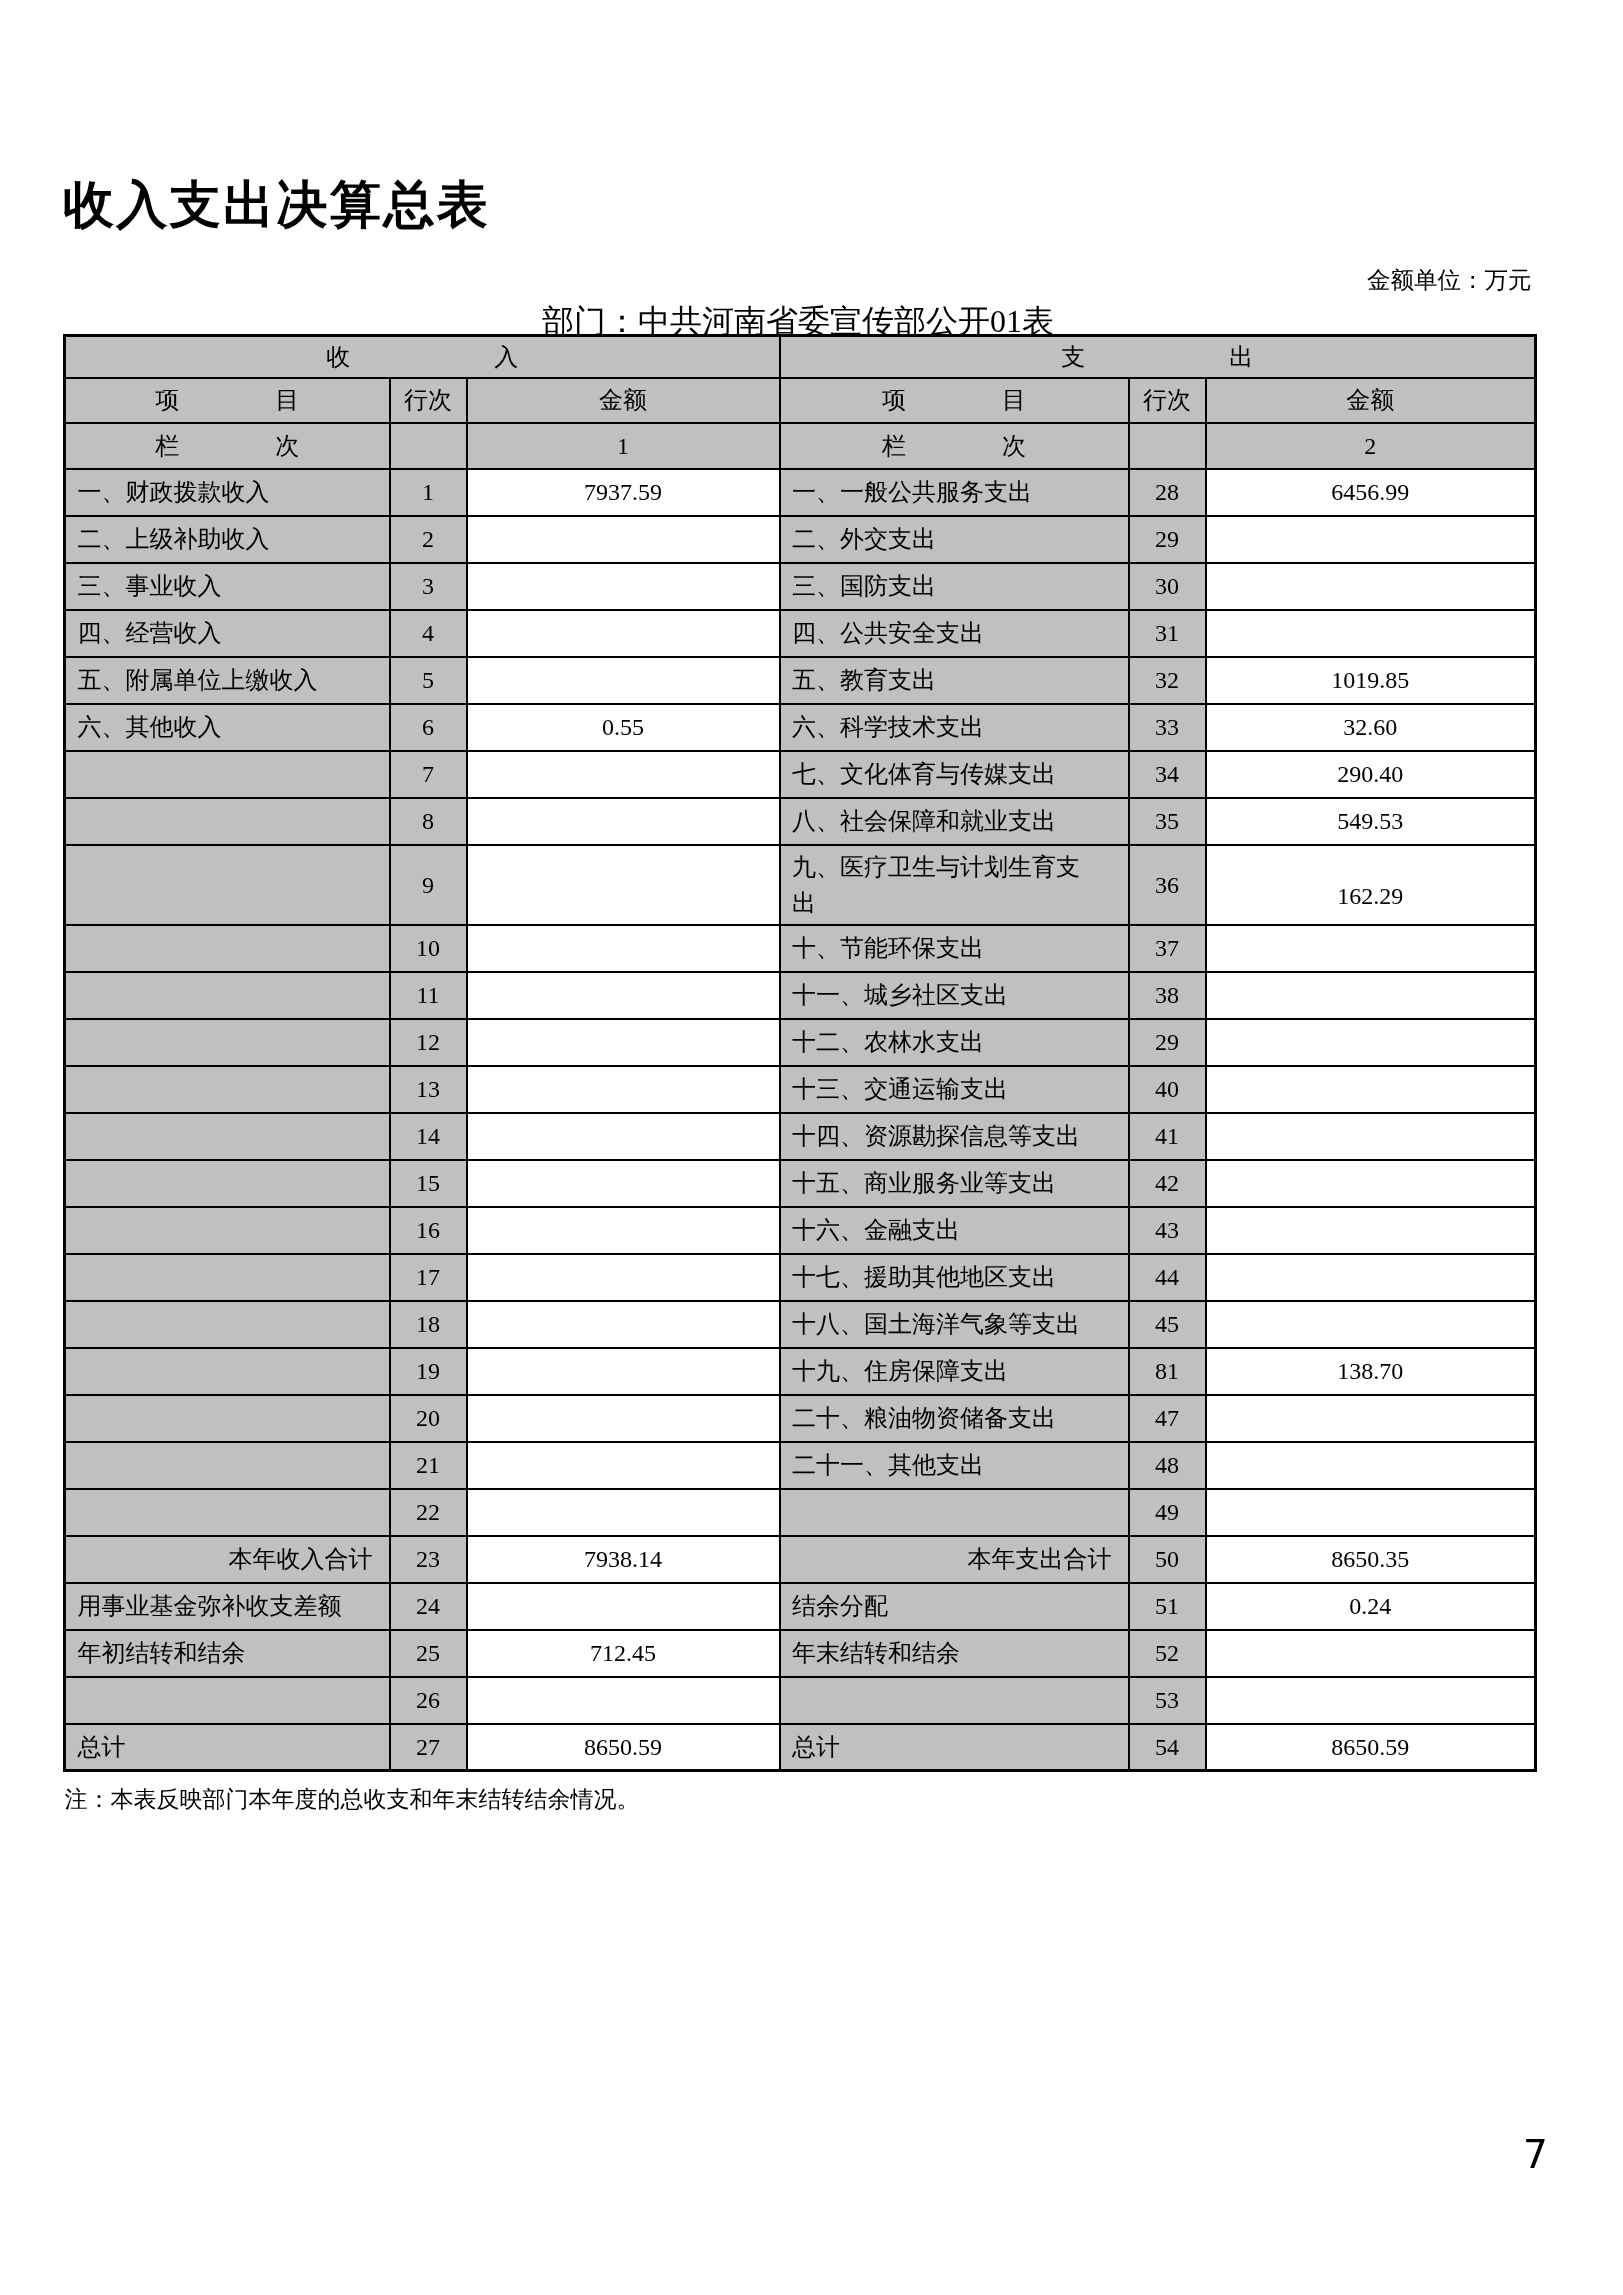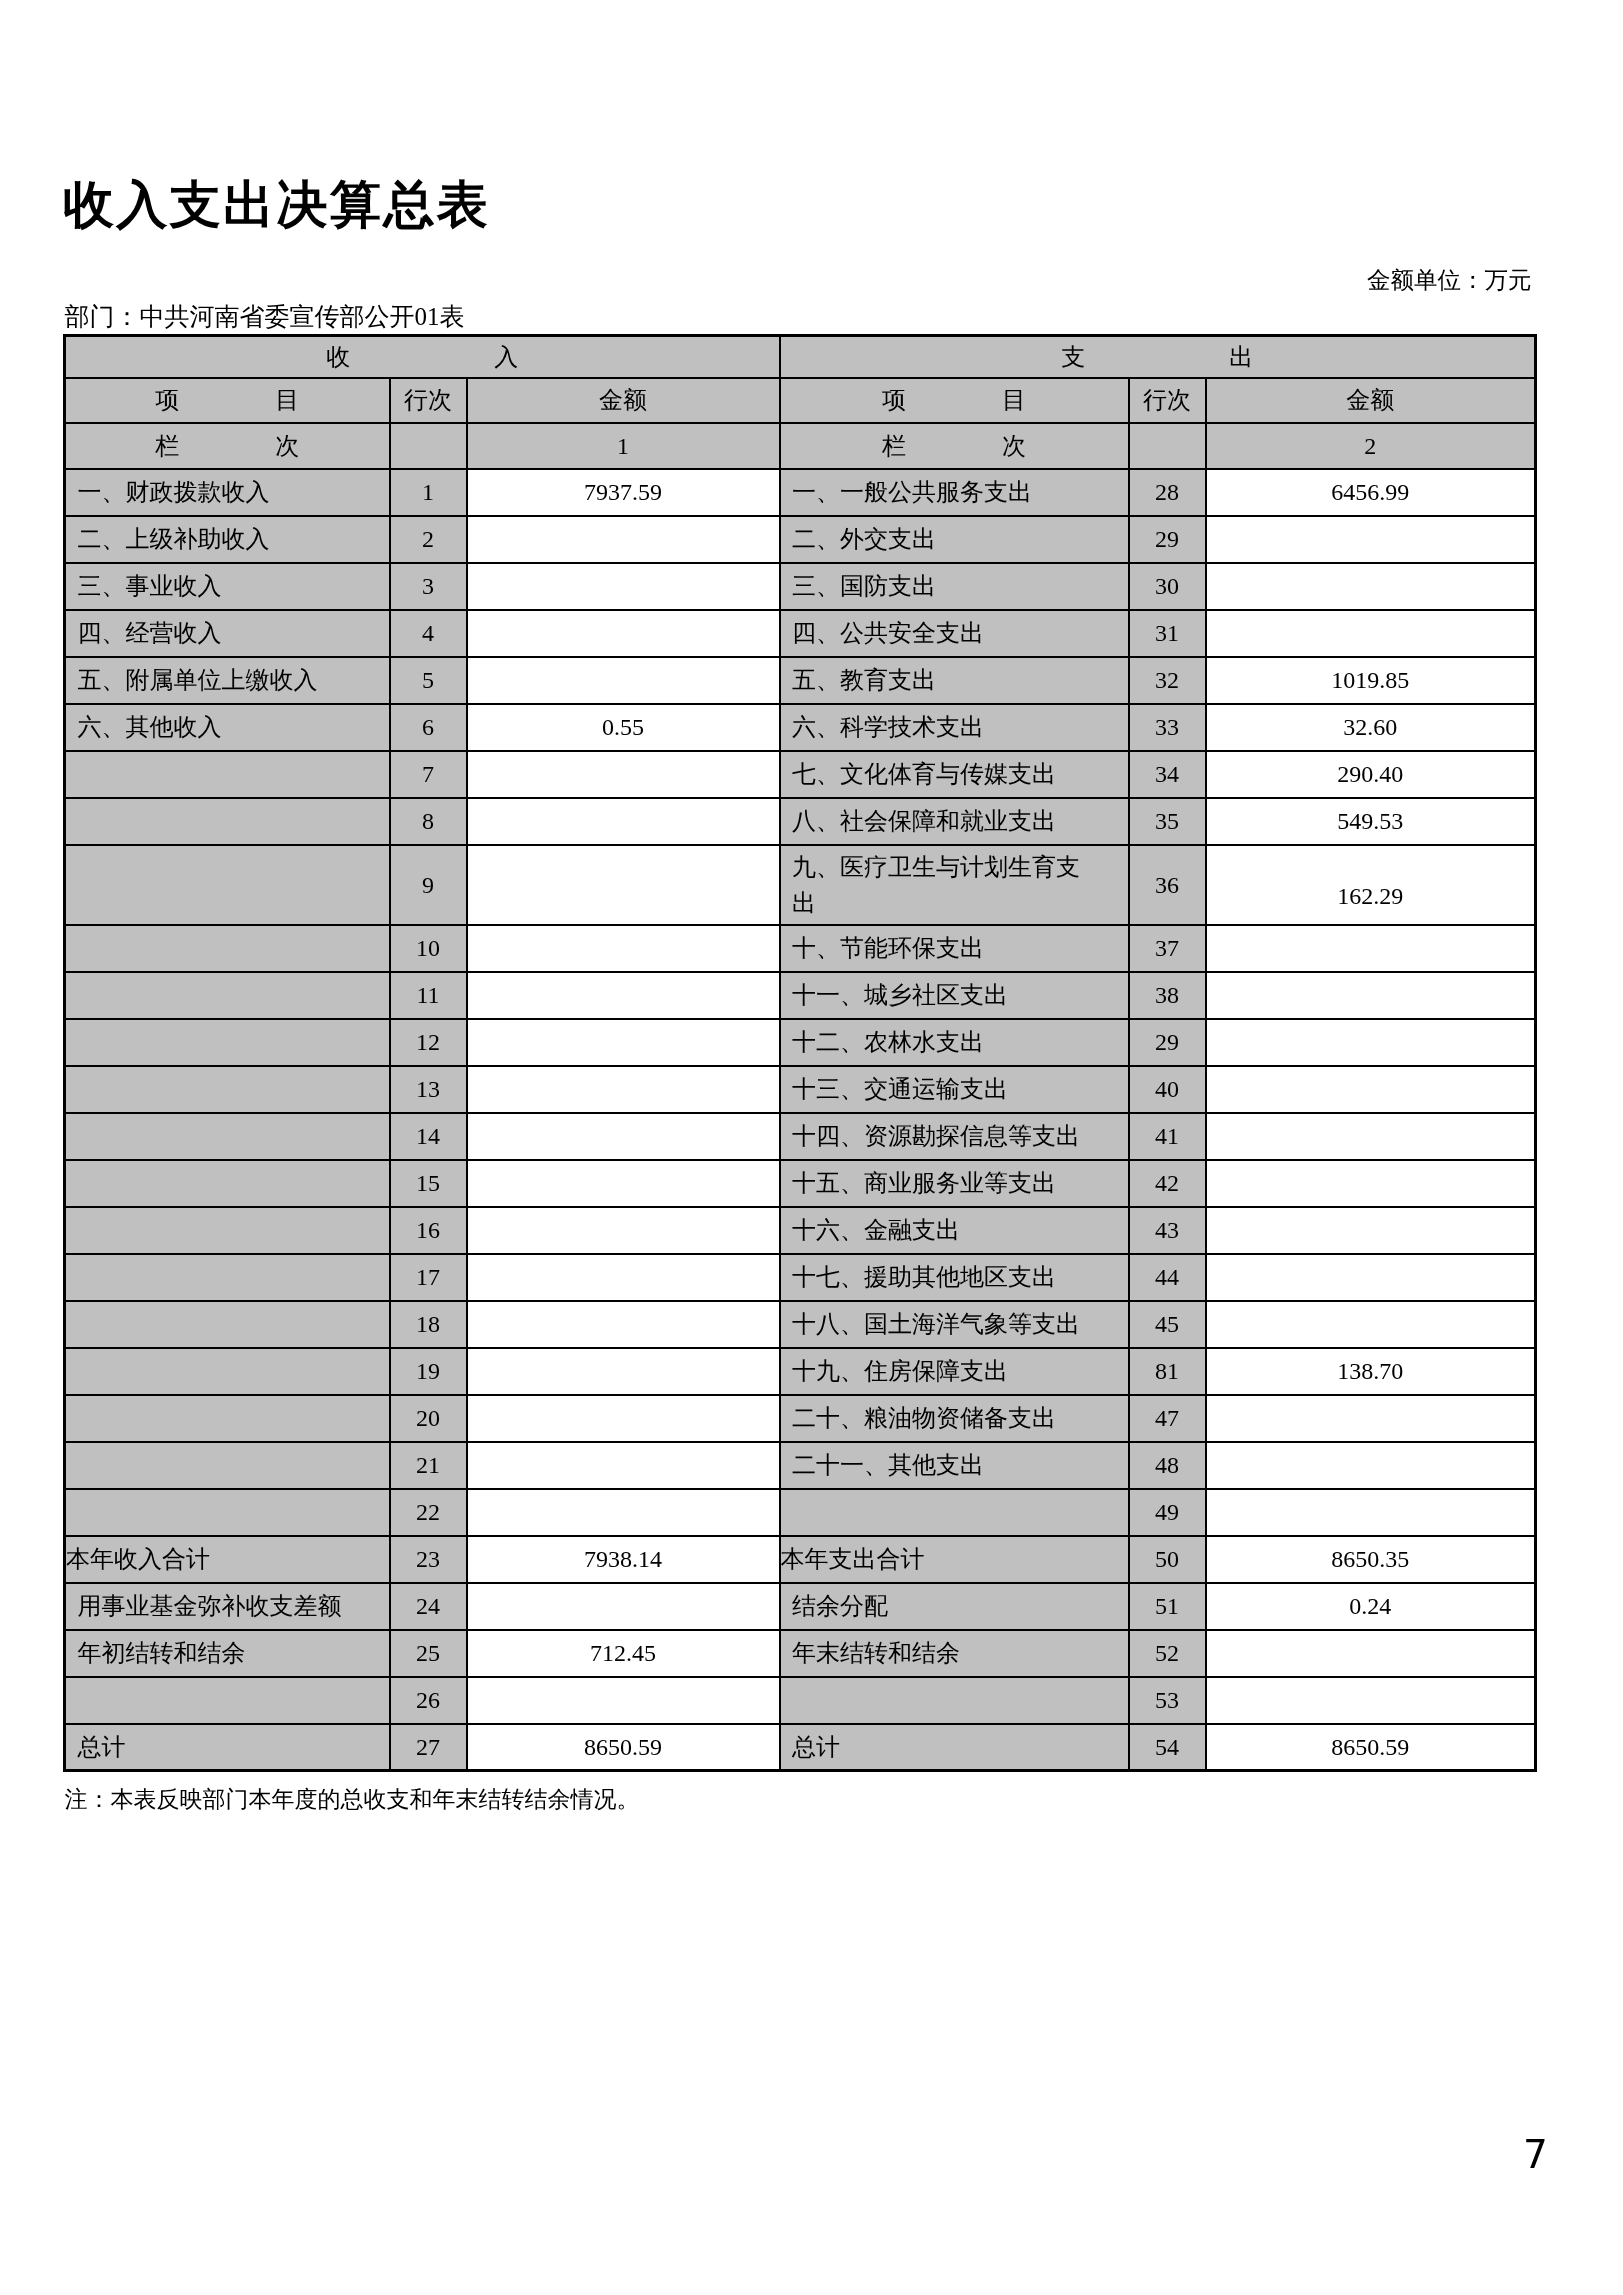--- a/index.html
+++ b/index.html
@@ -17,22 +17,22 @@
     margin: 0; text-align: left;
     font-size: 51px; font-weight: bold; letter-spacing: 2.4px;
     line-height: 1.2;
   }
   .unit-line {
     position: absolute; top: 266px; right: 1.6px;
     font-size: 23.5px; line-height: 1.2;
   }
   .meta-line {
     position: absolute; top: 302px; left: 1.6px; right: 1.6px;
-    display: flex; justify-content: flex-start;
-    font-size: 25px; line-height: 1.2;
+    display: flex; justify-content: center;
+    font-size: 32px; line-height: 1.2;
   }
   table.main {
     position: absolute; top: 334px; left: 0;
     width: 1470px;
     border-collapse: collapse; table-layout: fixed;
     border: 3.2px solid #000;
   }
   table.main th, table.main td {
     border: 2.4px solid #000;
     background: #c0c0c0;
@@ -44,21 +44,21 @@
     line-height: 1.5;
     overflow: hidden;
   }
   tr.r-sec  { height: 42px; }
   tr.r-cols { height: 45px; }
   tr.r-idx  { height: 46px; }
   tbody tr  { height: 47px; }
   tbody tr.tall { height: 80px; }
   tbody td.item { text-align: left; padding-left: 11.4px; }
   tbody td.amt  { background: #ffffff; }
-  tbody tr.center td.item { text-align: left; padding-left: 0; padding-right: 6px; }
+  tbody tr.center td.item { text-align: right; padding-left: 0; padding-right: 16px; }
   tbody tr.tall td.item-r { padding-right: 37px; }
   tbody tr.tall td.amt { vertical-align: bottom; padding-bottom: 9.7px; font-family: Liberation Serif, serif; }
   .footnote {
     position: absolute; top: 1786px; left: 1.6px;
     font-size: 23px; line-height: 1.2;
   }
   .page-number {
     position: absolute; top: 2132px; left: 1507px; width: 57px;
     text-align: center;
     font-size: 39px;

